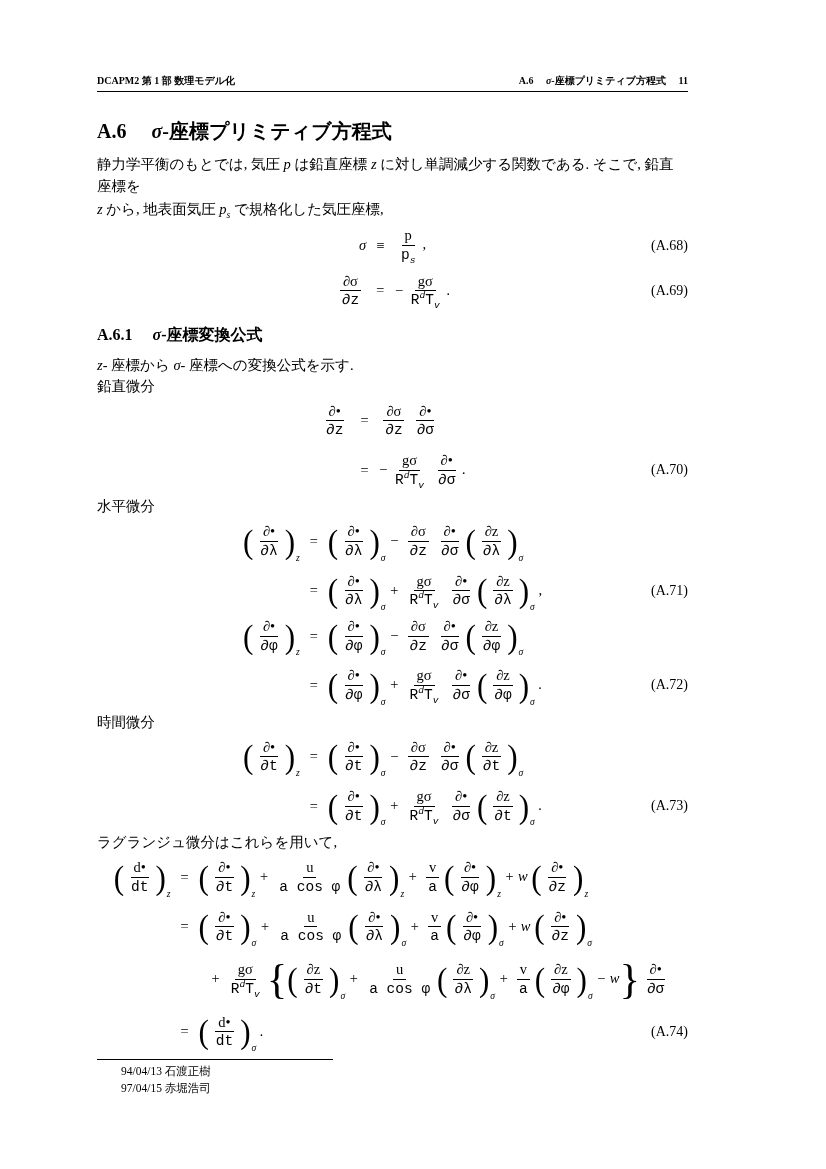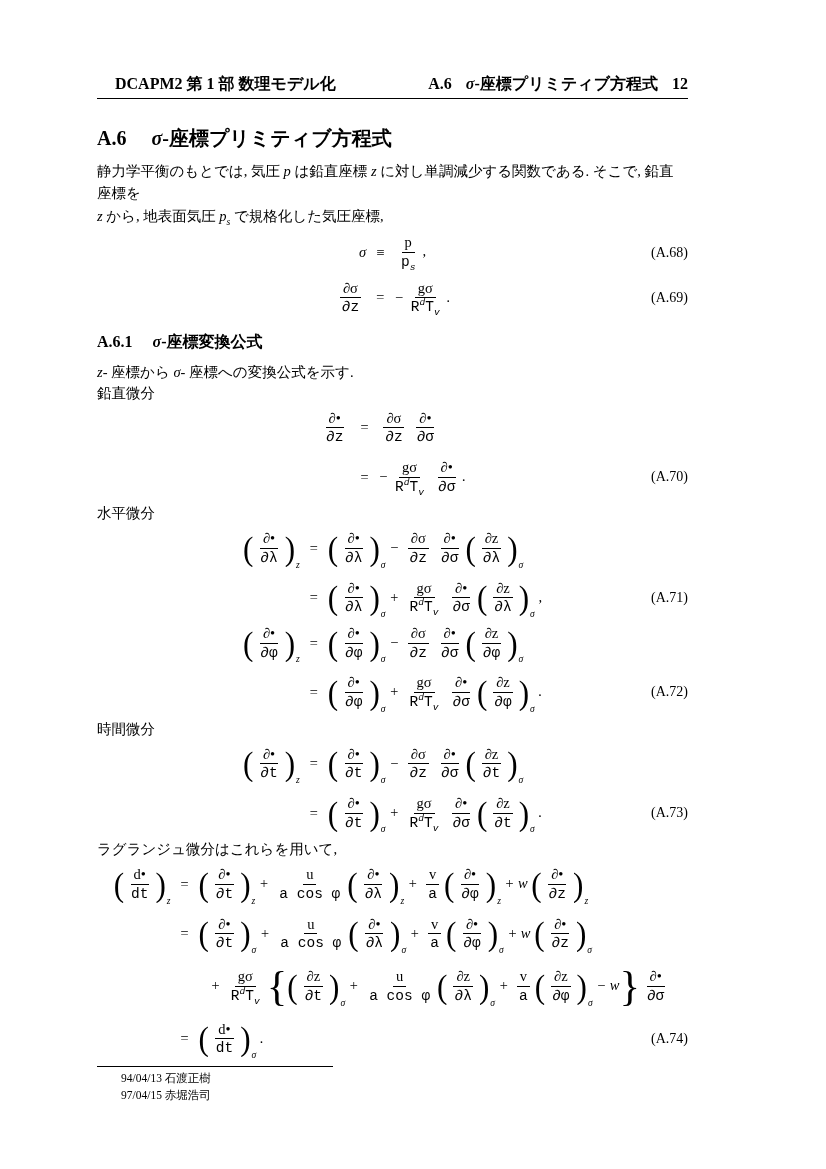--- a/index.html
+++ b/index.html
@@ -5,21 +5,21 @@
   html,body{margin:0;padding:0;background:#e8e8e8;}
   .page{
     width:826px;height:1169px;background:#ffffff;position:relative;
     font-family:"Liberation Serif","DejaVu Serif",serif;color:#000;
     overflow:hidden;margin:0 auto;
   }
   .content{position:absolute;left:97px;right:138px;top:0;}
 
   
   .pagehead{display:flex;justify-content:space-between;align-items:baseline;
-    padding-top:74px;font-size:16px;font-weight:bold;margin-left:18px;}
+    padding-top:74px;font-size:10px;font-weight:bold;}
   .ph-right span{margin-left:10px;}
   .ph-right .ph-title{font-weight:bold;}
   .head-rule{border-bottom:1.6px solid #000;margin-top:3px;}
 
   
   .sec-heading{margin-top:26px;font-size:20px;font-weight:bold;}
   .sec-heading .sec-num{margin-right:20px;}
   .subsec-heading{margin-top:16px;margin-bottom:8px;font-size:16px;font-weight:bold;}
   .subsec-heading .sec-num{margin-right:16px;}
 
@@ -66,21 +66,21 @@
 <body>
 
 <div class="page">
   <div class="content">
 
     <div class="pagehead">
       <div>DCAPM2 第 1 部 数理モデル化</div>
       <div class="ph-right">
         <span>A.6</span>
         <span class="ph-title"><i class="mi">σ</i>-座標プリミティブ方程式</span>
-        <span>12</span>
+        <span>11</span>
       </div>
     </div>
     <div class="head-rule"></div>
 
     <div class="sec-heading">
       <span class="sec-num">A.6</span>
       <span><i class="mi">σ</i>-座標プリミティブ方程式</span>
     </div>
 
     <div class="para">

